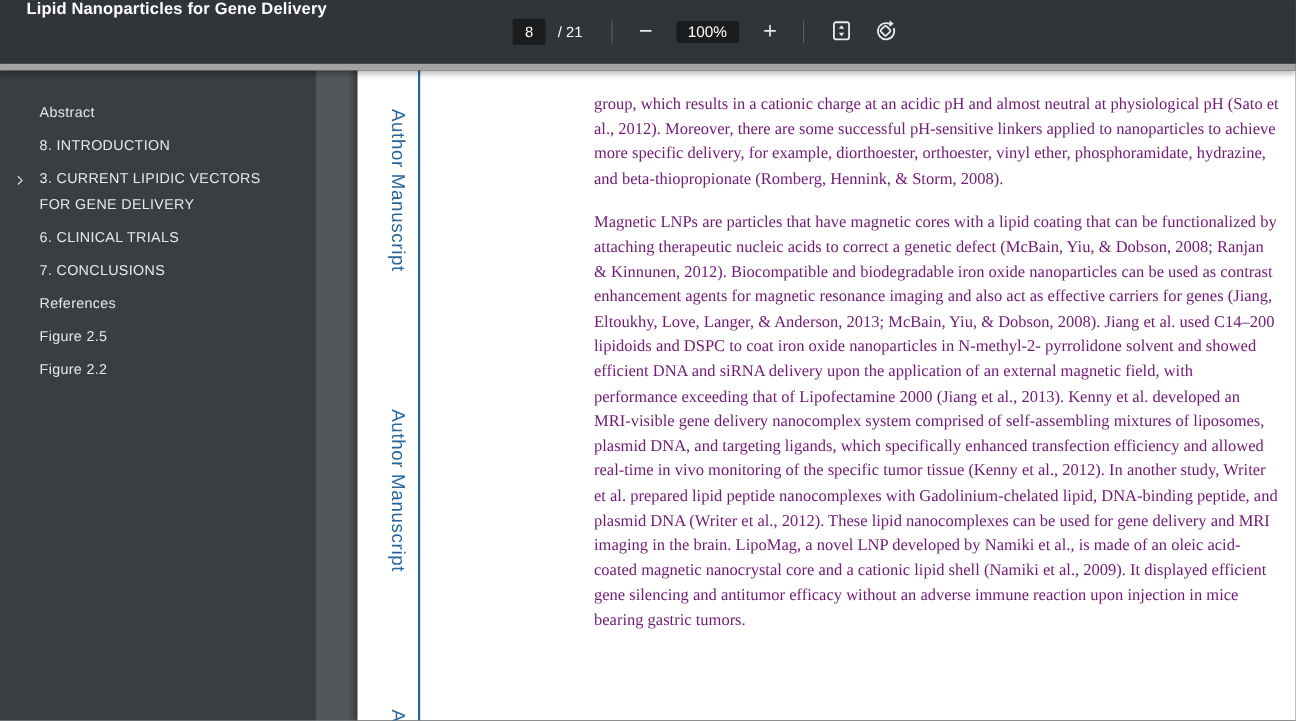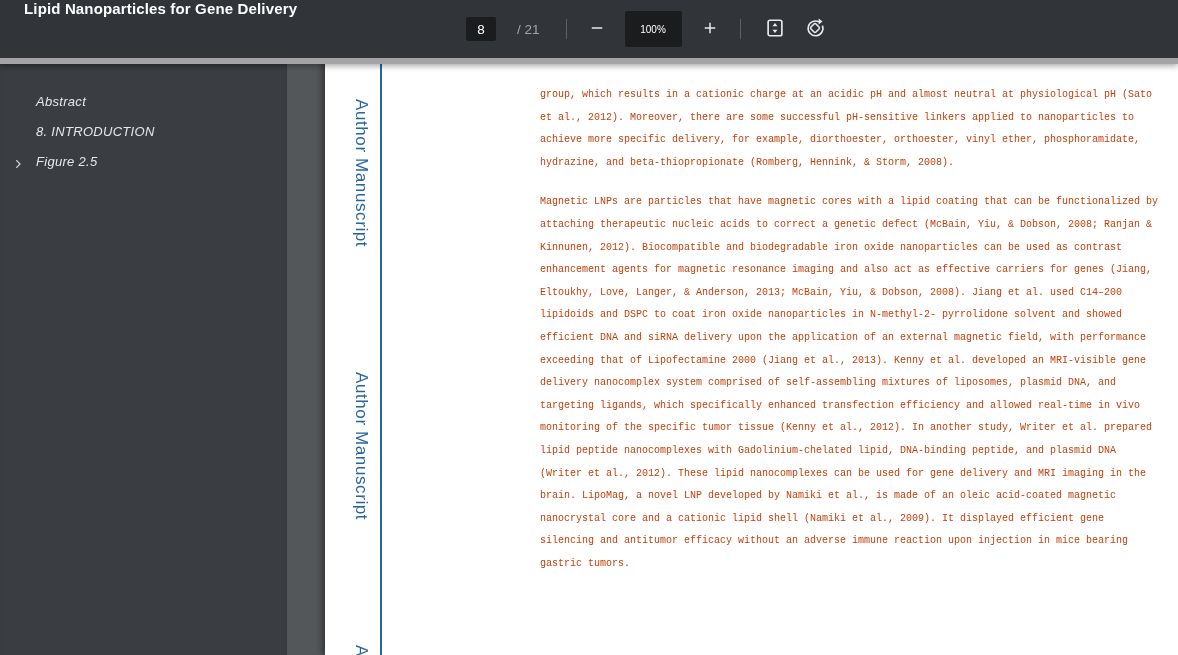--- a/index.html
+++ b/index.html
@@ -36,50 +36,49 @@
     color: #e8eaed;
   }
   .page-input {
     width: 30px; height: 24px;
     background: #1a1c1e;
     border: none; border-radius: 2px;
     color: #ffffff; text-align: center;
     font-size: 13.5px; font-family: "Liberation Sans", sans-serif;
     padding: 0; outline: none;
   }
-  .page-total { margin-left: 21px; font-size: 13.5px; color: #a3a3a3; white-space: pre; }
+  .page-total { margin-left: 11px; font-size: 13.5px; color: #ffffff; white-space: pre; }
   .tsep { width: 1px; height: 20px; background: #5c6064; }
   .tbtn {
     width: 32px; height: 32px;
     display: flex; align-items: center; justify-content: center;
     background: transparent; border: none; padding: 0;
     color: #e8eaed; cursor: pointer;
   }
   .zoom-box {
-    width: 57px; height: 36px;
+    width: 57px; height: 20px;
     background: #1a1c1e; border-radius: 2px;
-    color: #ffffff; font-size: 10px;
+    color: #ffffff; font-size: 14px;
     display: flex; align-items: center; justify-content: center;
   }
   .ml8  { margin-left: 8px; }
   .ml12 { margin-left: 12px; }
   .ml14 { margin-left: 14px; }
   .ml18 { margin-left: 18px; }
   .ml26 { margin-left: 26px; }
 
   
   .sidebar {
     position: absolute; top: 58px; left: 0; bottom: 0; width: 287px;
     background: #3a3d41;
     box-shadow: inset 0 8px 8px -6px rgba(0,0,0,0.4);
     padding-top: 26px;
     box-sizing: border-box;
     overflow: hidden;
     z-index: 5;
-    font-style: italic;
   }
   .toc-item {
     position: relative;
     margin: 6px 0;
     padding-left: 36px;
     padding-right: 30px;
     color: #e6e8ea;
     font-size: 13px;
     line-height: 24px;
     letter-spacing: 0.3px;
@@ -109,24 +108,24 @@
     position: absolute; left: 26px;
     writing-mode: vertical-rl;
     font-size: 17px;
     letter-spacing: 0.6px;
     color: #27669c;
     white-space: nowrap;
     font-family: "Liberation Sans", sans-serif;
   }
   .page-content {
     position: absolute; left: 215px; top: 26px; width: 624px;
-    font-family: Liberation Mono, monospace;
-    font-size: 10px;
+    font-family: Liberation Serif, serif;
+    font-size: 15px;
     line-height: 22.6px;
-    color: #c2410c;
+    color: #701a75;
   }
   .page-content p { margin: 0 0 17px 0; }
 </style>
 </head>
 <body>
 
 <div class="viewer">
 
   <header class="toolbar">
     <div class="toolbar-title">Lipid Nanoparticles for Gene Delivery</div>
@@ -177,22 +176,26 @@
         </span>
       </button>
     </div>
   </header>
 
   <aside class="sidebar" id="toc">
       <div class="toc-item"><span>Abstract</span></div>
       <div class="toc-item"><span>8. INTRODUCTION</span></div>
       <div class="toc-item"><span class="toc-chevron"><svg width="14" height="14" viewBox="0 0 24 24">
             <path d="M9 5.5l6.5 6.5L9 18.5" fill="none" stroke="currentColor" stroke-width="2"></path>
-          </svg></span></div>
+          </svg></span><span>3. CURRENT LIPIDIC VECTORS FOR GENE DELIVERY</span></div>
+      <div class="toc-item"><span>6. CLINICAL TRIALS</span></div>
+      <div class="toc-item"><span>7. CONCLUSIONS</span></div>
+      <div class="toc-item"><span>References</span></div>
       <div class="toc-item"><span>Figure 2.5</span></div>
+      <div class="toc-item"><span>Figure 2.2</span></div>
     </aside>
 
   <div class="doc-area">
     <div class="pdf-page">
       <div class="watermark-rule"></div>
 
       <span class="vlabel" style="top:41px">Author Manuscript</span>
       <span class="vlabel" style="top:314px">Author Manuscript</span>
       <span class="vlabel" style="top:587px">Author Manuscript</span>
 

